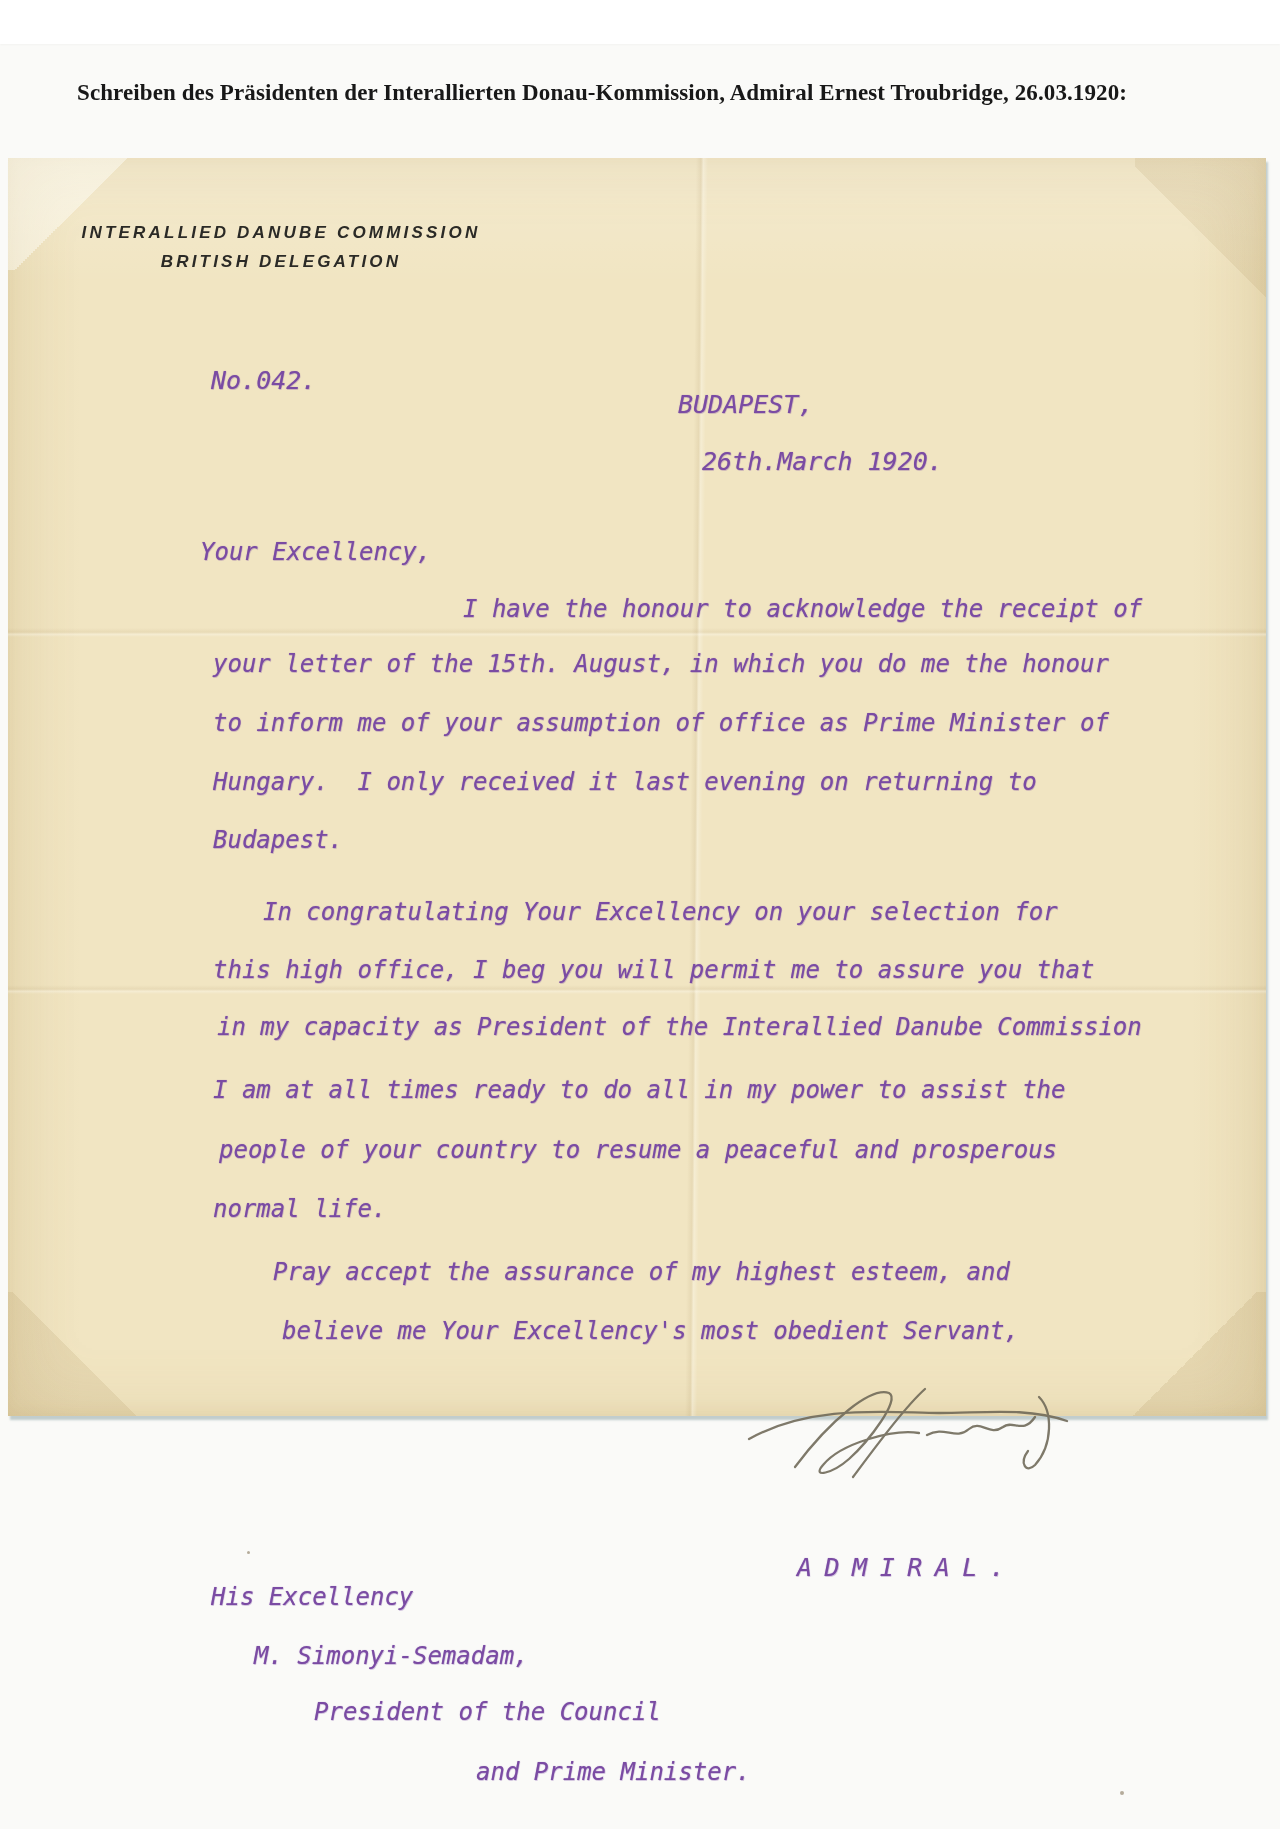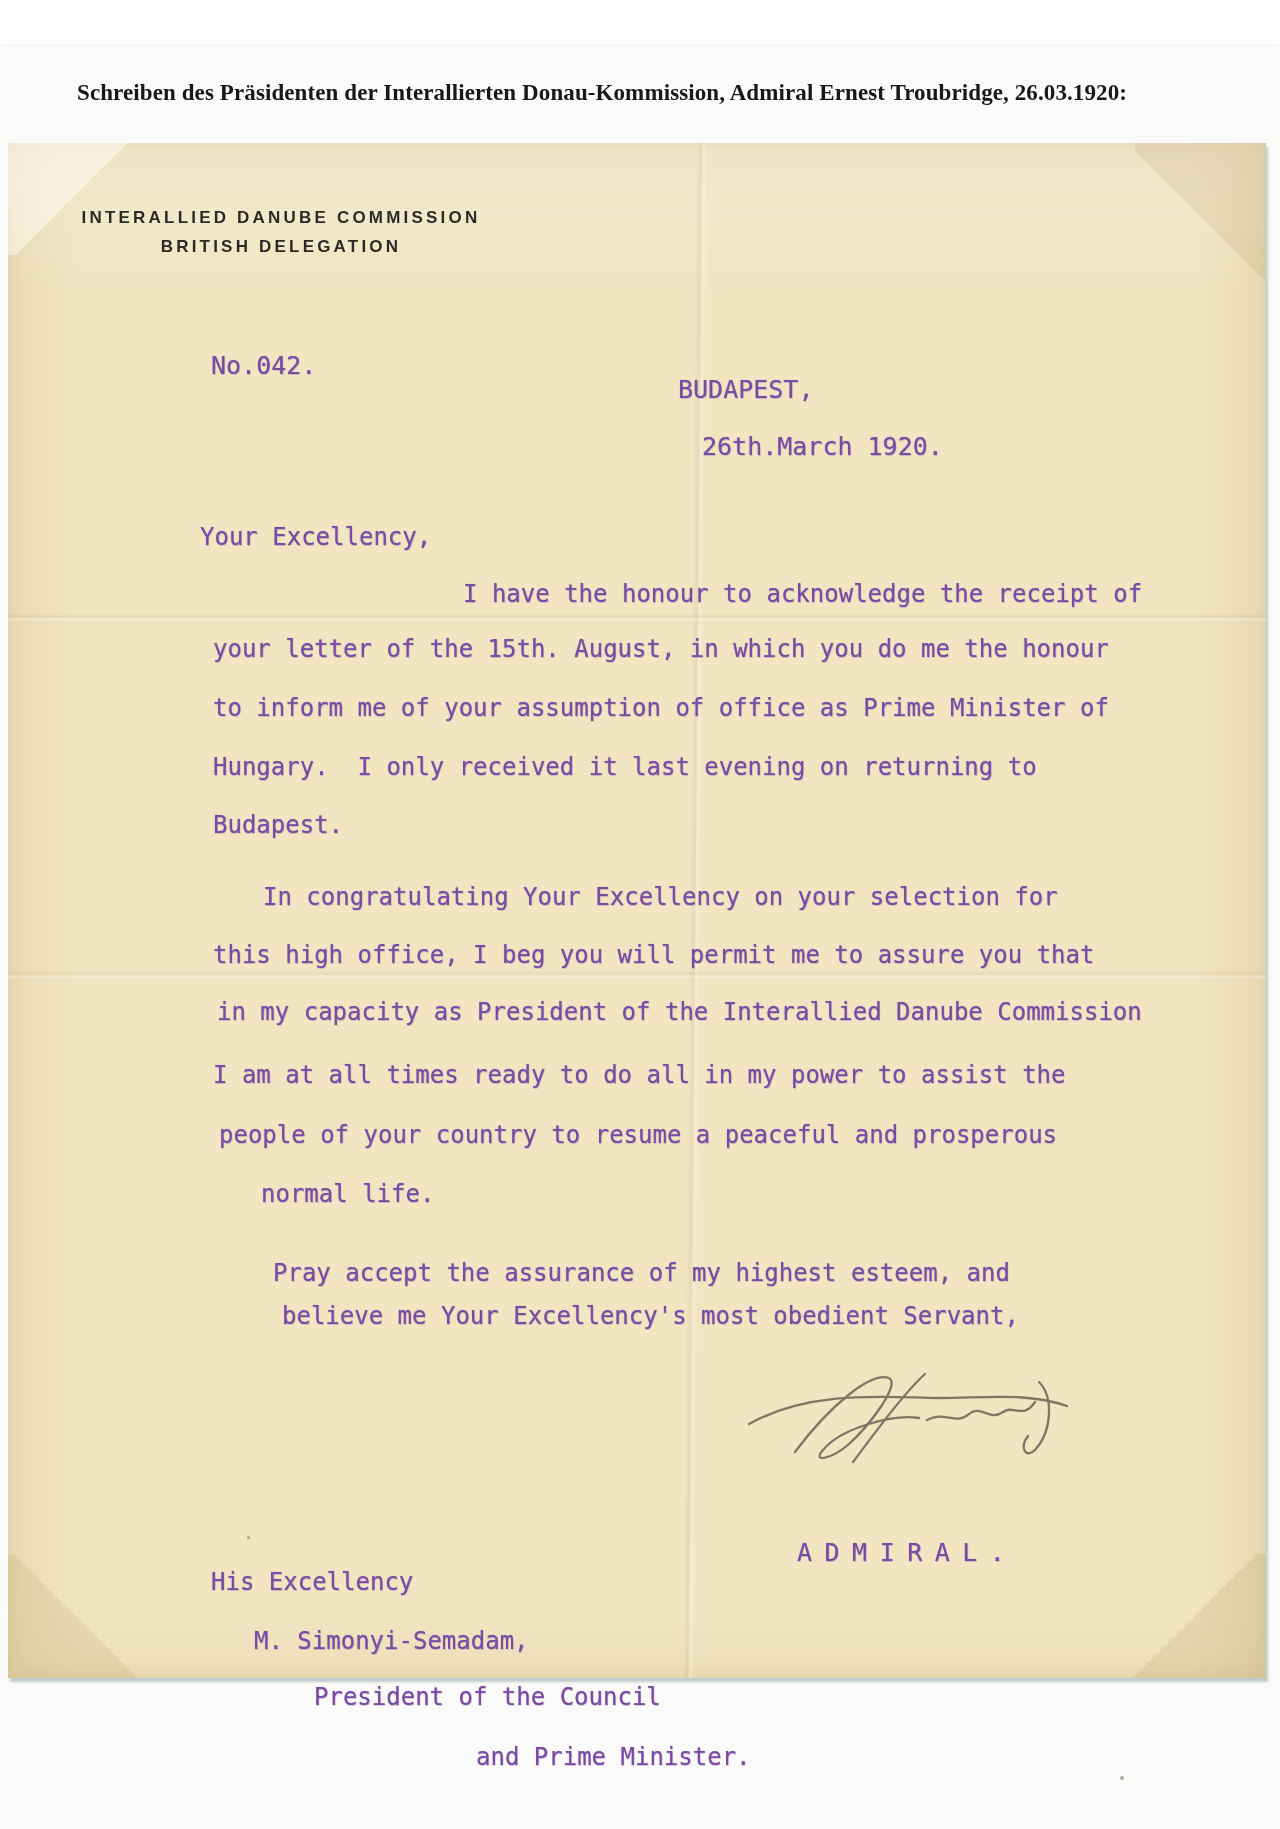--- a/index.html
+++ b/index.html
@@ -13,29 +13,30 @@
     background:#ffffff;
     box-shadow:0 1px 2px rgba(0,0,0,0.03);
   }
   .caption{
     position:absolute;left:77px;top:80px;width:1120px;
     font-family:"Liberation Serif","DejaVu Serif",serif;
     font-weight:bold;font-size:23px;color:#181818;letter-spacing:0.1px;
     white-space:nowrap;
   }
   .paper{
-    position:absolute;left:8px;top:143px;width:1258px;height:1535px;
+    position:absolute;left:8px;top:158px;width:1258px;height:1258px;
     background:
       linear-gradient(to bottom, rgba(255,255,255,0.22), rgba(255,255,255,0) 10%),
       linear-gradient(to right, rgba(170,140,80,0.05), rgba(170,140,80,0) 6%, rgba(170,140,80,0) 94%, rgba(170,140,80,0.07)),
       var(--paper,#f1e5c2);
     box-shadow:
       inset 0 0 70px rgba(165,135,70,0.16),
       inset 0 -4px 14px rgba(165,135,70,0.10),
       2px 4px 2px rgba(145,168,170,0.55);
+    font-style: italic;
   }
   
   .crease-v{
     position:absolute;left:688px;top:0;width:12px;height:100%;
     background:linear-gradient(to right, rgba(140,110,60,0) 0%, rgba(140,110,60,0.10) 42%, rgba(255,255,250,0.30) 62%, rgba(140,110,60,0) 100%);
     transform:rotate(0.5deg);transform-origin:top center;
   }
   .crease-h{
     position:absolute;left:0;width:100%;height:9px;
     background:linear-gradient(to bottom, rgba(140,110,60,0) 0%, rgba(140,110,60,0.09) 45%, rgba(255,255,252,0.28) 70%, rgba(140,110,60,0) 100%);
@@ -107,22 +108,22 @@
   <div class="tw" style="left:455px;top:437px;">I have the honour to acknowledge the receipt of</div>
   <div class="tw" style="left:205px;top:492px;">your letter of the 15th. August, in which you do me the honour</div>
   <div class="tw" style="left:205px;top:551px;">to inform me of your assumption of office as Prime Minister of</div>
   <div class="tw" style="left:205px;top:610px;">Hungary.  I only received it last evening on returning to</div>
   <div class="tw" style="left:205px;top:668px;">Budapest.</div>
   <div class="tw" style="left:255px;top:740px;">In congratulating Your Excellency on your selection for</div>
   <div class="tw" style="left:205px;top:798px;">this high office, I beg you will permit me to assure you that</div>
   <div class="tw" style="left:209px;top:855px;">in my capacity as President of the Interallied Danube Commission</div>
   <div class="tw" style="left:205px;top:918px;">I am at all times ready to do all in my power to assist the</div>
   <div class="tw" style="left:211px;top:978px;">people of your country to resume a peaceful and prosperous</div>
-  <div class="tw" style="left:205px;top:1037px;margin-left:48px;">normal life.</div>
-  <div class="tw" style="left:265px;top:1100px;margin-top:16px;">Pray accept the assurance of my highest esteem, and</div>
+  <div class="tw" style="left:205px;top:1037px;">normal life.</div>
+  <div class="tw" style="left:265px;top:1100px;">Pray accept the assurance of my highest esteem, and</div>
   <div class="tw" style="left:274px;top:1159px;">believe me Your Excellency's most obedient Servant,</div>
 
   <svg class="sig" width="330" height="110" viewBox="0 0 330 110">
     <g fill="none" stroke="var(--signature-ink,#6e6857)" stroke-width="2.3" stroke-linecap="round" opacity="0.88">
       <path d="M6,56 C70,20 150,30 196,30 C240,30 284,24 324,38"></path>
       <path d="M52,84 C88,36 128,4 146,10 C158,16 126,58 106,76 C90,90 68,96 80,82 C98,60 150,46 176,50"></path>
       <path d="M110,94 C134,62 162,24 182,6"></path>
       <path d="M184,52 C202,42 212,58 226,46 C238,36 246,54 260,44 C270,36 280,52 292,34"></path>
       <path d="M296,14 C310,28 310,62 292,82 C283,91 276,80 285,68"></path>
     </g>

